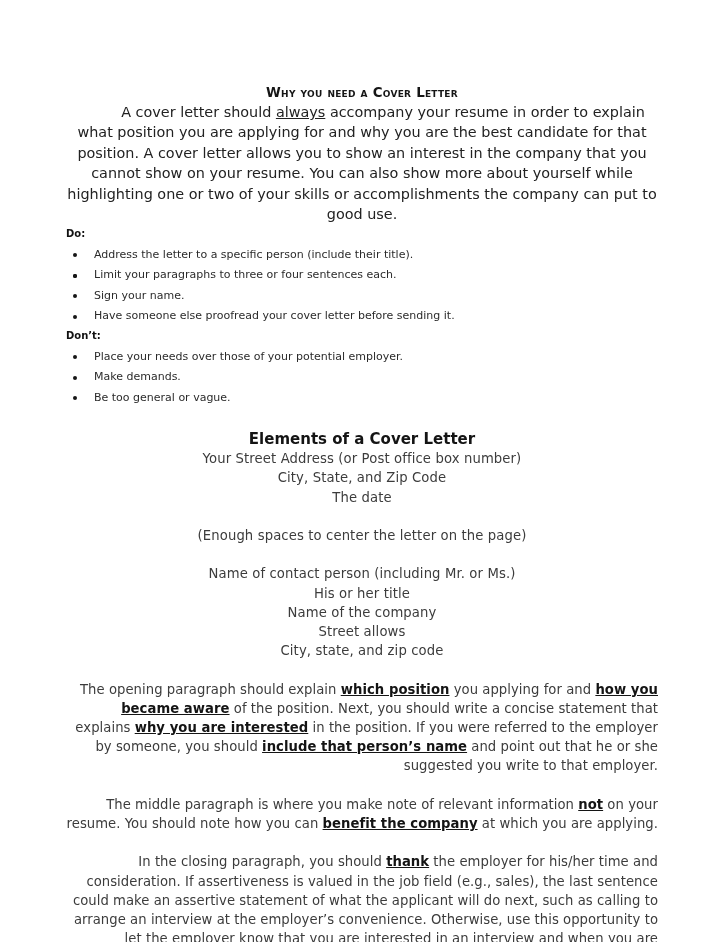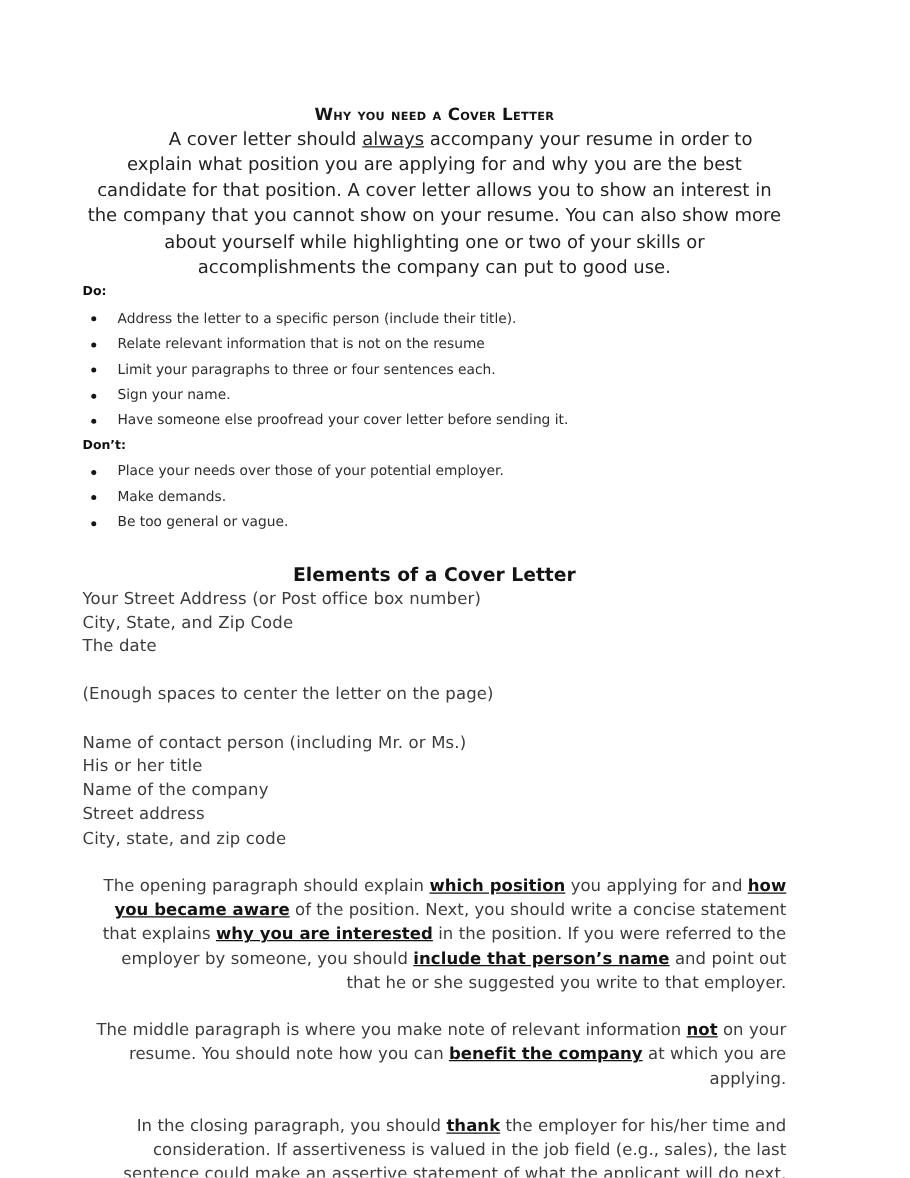--- a/index.html
+++ b/index.html
@@ -14,21 +14,21 @@
     color: #1c1c1c;
     overflow: hidden;
   }
 
   .page {
     position: relative;
     width: 728px;
     height: 942px;
     background: #ffffff;
     box-sizing: border-box;
-    padding: 84px 99px 0 66px;
+    padding: 84px 70px 0 66px;
   }
 
   
   .title-smallcaps {
     text-align: center;
     font-weight: bold;
     font-size: 13.4px;
     letter-spacing: 0.25px;
     font-variant: small-caps;
     color: #151515;
@@ -88,20 +88,21 @@
     display: block;
   }
 
   
   .letter-line {
     font-size: 13.2px;
     line-height: 19.2px;
     color: #3c3c3c;
     margin: 0;
     letter-spacing: 0.12px;
+    text-align: center;
   }
   .gap {
     height: 19.2px;
   }
 
   p.para {
     font-size: 13.2px;
     line-height: 19.2px;
     color: #3c3c3c;
     margin: 0;
@@ -124,21 +125,21 @@
 <div class="page">
 
   <h1 class="title-smallcaps">Why you need a Cover Letter</h1>
 
   <p class="intro"><span class="indent"></span><span>A cover letter should </span><span class="u-plain">always</span><span> accompany your resume in order to explain what position you are applying for and why you are the best candidate for that position. A cover letter allows you to show an interest in the company that you cannot show on your resume. You can also show more about yourself while highlighting one or two of your skills or accomplishments the company can put to good use.</span></p>
 
   <p class="do-label">Do:</p>
 
   <ul class="bullets">
     <li><span class="dot"></span><span>Address the letter to a specific person (include their title).</span></li>
-    <li><span class="dot"></span><span>Relate relevant information that is not on the resume</span></li>
+    <li><span class="dot"></span></li>
     <li><span class="dot"></span><span>Limit your paragraphs to three or four sentences each.</span></li>
     <li><span class="dot"></span><span>Sign your name.</span></li>
     <li><span class="dot"></span><span>Have someone else proofread your cover letter before sending it.</span></li>
   </ul>
 
   <p class="do-label">Don’t:</p>
 
   <ul class="bullets">
     <li><span class="dot"></span><span>Place your needs over those of your potential employer.</span></li>
     <li><span class="dot"></span><span>Make demands.</span></li>
@@ -155,21 +156,21 @@
 
   <div class="gap"></div>
 
   <div class="letter-line">(Enough spaces to center the letter on the page)</div>
 
   <div class="gap"></div>
 
   <div class="letter-line">Name of contact person (including Mr. or Ms.)</div>
   <div class="letter-line">His or her title</div>
   <div class="letter-line">Name of the company</div>
-  <div class="letter-line">Street address</div>
+  <div class="letter-line">Street allows</div>
   <div class="letter-line">City, state, and zip code</div>
 
   <div class="gap"></div>
 
   <p class="para"><span>The opening paragraph should explain </span><b>which position</b><span> you applying for and </span><b>how you became aware</b><span> of the position. Next, you should write a concise statement that explains </span><b>why you are interested</b><span> in the position. If you were referred to the employer by someone, you should </span><b>include that person’s name</b><span> and point out that he or she suggested you write to that employer.</span></p>
 
   <div class="gap"></div>
 
   <p class="para"><span>The middle paragraph is where you make note of relevant information </span><b>not</b><span> on your resume. You should note how you can </span><b>benefit the company</b><span> at which you are applying.</span></p>
 

